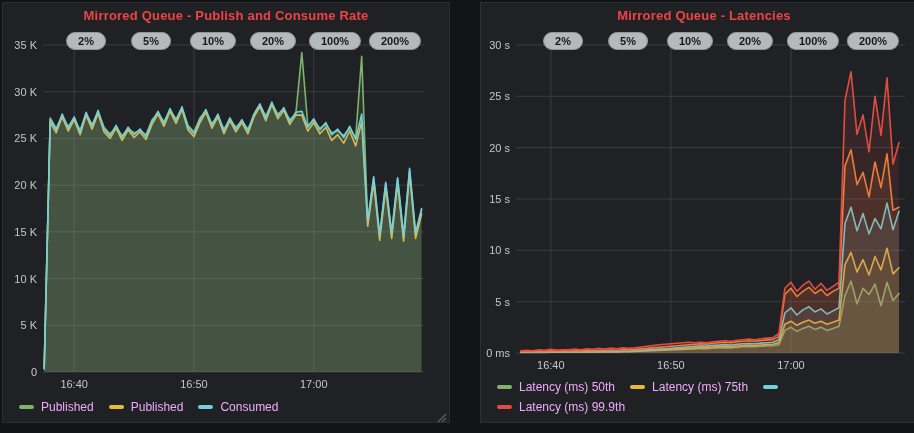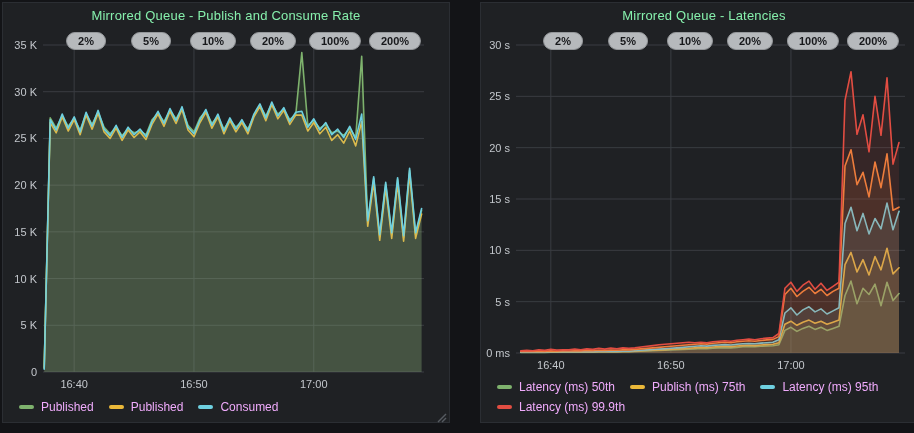--- a/index.html
+++ b/index.html
@@ -9,21 +9,21 @@
     font-family:"Liberation Sans",sans-serif;
   }
   .panel{
     position:absolute;top:2px;width:448px;height:421px;
     background:#1f2124;border:1px solid #2b2e33;box-sizing:border-box;
   }
   #panel0{left:2px}
   #panel1{left:480px}
   .panel-title{
     margin:0;position:absolute;top:5px;left:0;right:0;z-index:4;
-    text-align:center;font-size:13px;font-weight:normal;color:#86efac;
+    text-align:center;font-size:13px;font-weight:bold;color:#ef4444;
     letter-spacing:.2px;cursor:pointer;
   }
   .pill{
     position:absolute;top:29px;transform:translateX(-50%);z-index:3;
     background:#b6b9bc;color:#17181b;font-size:11px;font-weight:bold;
     padding:1px 11px;line-height:14px;border-radius:9px;border:1px solid #94979a;
     cursor:pointer;white-space:nowrap;
   }
   svg.chart{position:absolute;left:0;top:0;z-index:1}
   svg.chart text{font-family:"Liberation Sans",sans-serif}
@@ -146,25 +146,24 @@
       <div class="pill" style="left: 332px;">100%</div>
       <div class="pill" style="left: 392px;">200%</div>
     </div>
   <div class="legend">
       <div class="legend-item">
         <span class="swatch" style="background: rgb(126, 178, 109);"></span>
         <span>Latency (ms) 50th</span>
       </div>
       <div class="legend-item">
         <span class="swatch" style="background: rgb(234, 184, 57);"></span>
-        <span>Publish (ms) 75th</span>
+        <span>Latency (ms) 75th</span>
       </div>
       <div class="legend-item">
         <span class="swatch" style="background: rgb(110, 208, 224);"></span>
-        <span>Latency (ms) 95th</span>
       </div>
       <div class="legend-item">
         <span class="swatch" style="background: rgb(226, 77, 66);"></span>
         <span>Latency (ms) 99.9th</span>
       </div>
     </div>
   <div class="resize-handle">
     <svg width="11" height="11">
       <line x1="2" y1="10" x2="10" y2="2" stroke="#565b61" stroke-width="1.5"></line>
       <line x1="6" y1="10" x2="10" y2="6" stroke="#565b61" stroke-width="1.5"></line>

